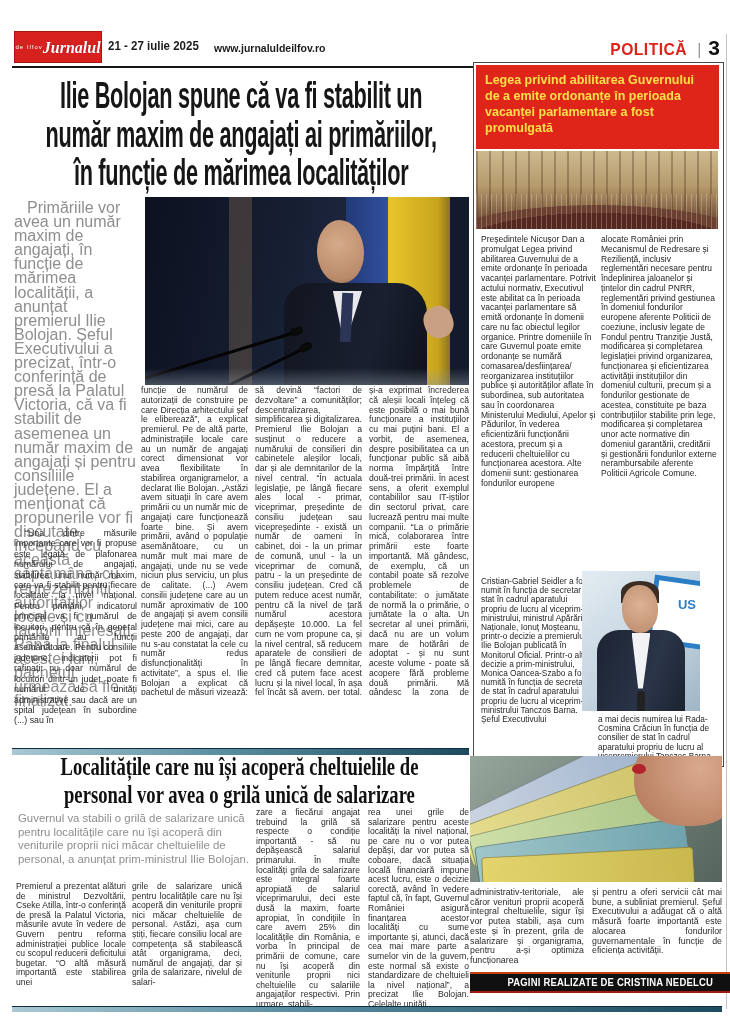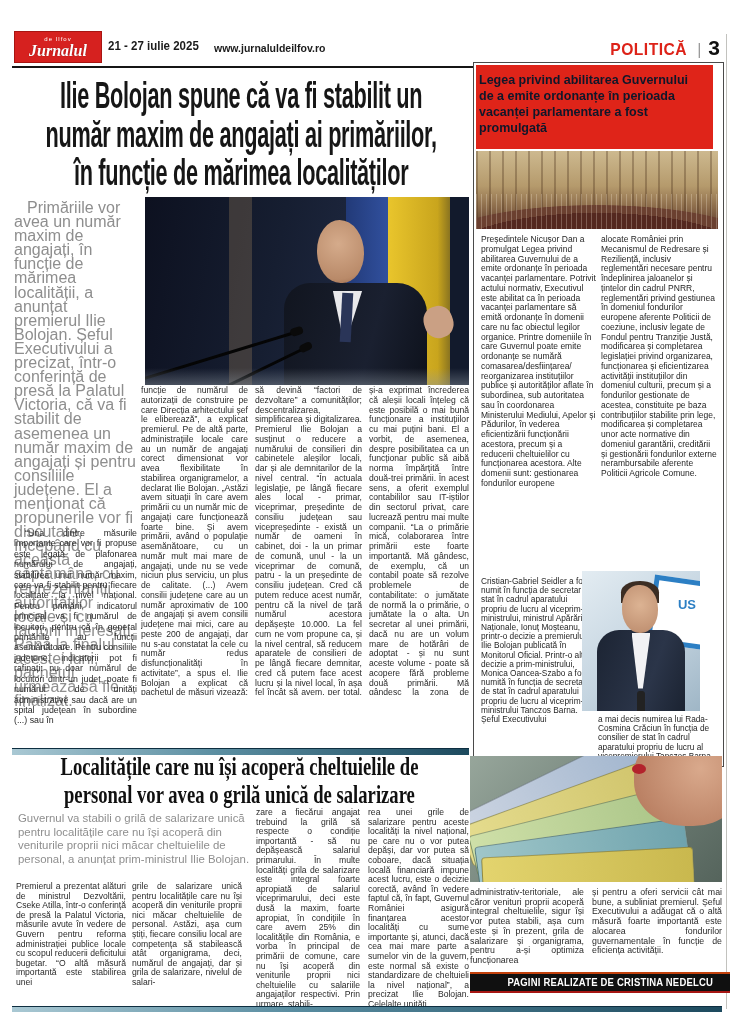--- a/index.html
+++ b/index.html
@@ -1,20 +1,20 @@
 <!DOCTYPE html>
 <html lang="ro"><head>
 <meta charset="utf-8">
 <style>
   html,body{margin:0;padding:0;background:#e8e8e4;}
   #page{position:relative;width:730px;height:1024px;background:#ffffff;overflow:hidden;
         font-family:"Liberation Sans",sans-serif;color:#262626;margin:0 auto;}
   
   .logo{position:absolute;left:14px;top:31px;width:86px;height:30px;background:#d6211f;
-        border:1px solid #a81512;display:flex;flex-direction:column;align-items:center;justify-content:center;}
+        border:1px solid #a81512;display:flex;flex-direction:row;align-items:center;justify-content:center;}
   .logo-sub{font-size:6px;color:#fff;letter-spacing:1px;line-height:6px;}
   .logo-main{font-family:"Liberation Serif",serif;font-style:italic;font-weight:bold;
         font-size:16px;color:#fff;line-height:17px;text-shadow:0 0 1px #7e0d0b;}
   .hdate{position:absolute;left:108px;top:39px;font-size:12.5px;font-weight:bold;color:#1b1b1b;
         transform:scaleX(.92);transform-origin:0 0;}
   .hsite{position:absolute;left:214px;top:42px;font-size:10.5px;font-weight:bold;color:#1b1b1b;}
   .hsection{position:absolute;right:10px;top:36px;display:flex;align-items:baseline;gap:7px;}
   .hsection .sec{font-size:17px;font-weight:bold;color:#dd2218;letter-spacing:.5px;transform:scaleX(.92);}
   .hsection .sep{font-size:16px;color:#9a9a9a;font-weight:normal;}
   .hsection .num{font-size:21px;font-weight:bold;color:#111;}
@@ -50,21 +50,21 @@
   .pm-hand{position:absolute;left:86%;top:58%;width:9%;height:17%;border-radius:45%;
         background:#caa084;transform:rotate(-18deg);}
   .pm-mic1{position:absolute;left:-4%;top:84%;width:52%;height:3px;background:#050505;transform:rotate(-17deg);border-radius:2px;}
   .pm-mic1:after{content:"";position:absolute;right:-7px;top:-3px;width:13px;height:8px;border-radius:5px;background:#0a0a0a;}
   .pm-mic2{position:absolute;left:6%;top:97%;width:46%;height:3px;background:#050505;transform:rotate(-26deg);border-radius:2px;}
   .pm-mic2:after{content:"";position:absolute;right:-7px;top:-3px;width:13px;height:8px;border-radius:5px;background:#0a0a0a;}
   .pm-podium{position:absolute;left:0;bottom:0;width:100%;height:9%;background:linear-gradient(rgba(140,150,160,.0),rgba(140,150,160,.45));}
   
   .sidebar{position:absolute;left:473px;top:62px;width:249px;height:703px;border:1.5px solid #4a4a4a;background:#fff;}
   .law-title-box{position:absolute;left:2px;top:2px;width:225px;height:71px;background:#df2419;
-        color:#0f172a;font-weight:bold;font-size:12.5px;line-height:16px;padding:7px 9px 6px 3px;}
+        color:#fde047;font-weight:bold;font-size:12.5px;line-height:16px;padding:7px 9px 6px 9px;}
   .parliament-photo{position:absolute;left:2px;top:88px;width:242px;height:78px;overflow:hidden;
         background:
           radial-gradient(ellipse 120% 95% at 50% 125%, #54281f 0 48%, #6b4030 48% 58%, rgba(0,0,0,0) 59%),
           repeating-linear-gradient(90deg, rgba(64,38,18,.30) 0 2px, rgba(0,0,0,0) 2px 13px),
           linear-gradient(#cdb98f 0%,#b59a6c 45%,#8f6f4d 70%,#5e3a2b 100%);}
   .pp-seats{position:absolute;left:0;bottom:0;width:100%;height:45%;
         background:repeating-linear-gradient(90deg, rgba(255,245,230,.25) 0 1px, rgba(0,0,0,0) 1px 5px);}
   .law-col{position:absolute;top:172px;width:116px;height:292px;font-size:8.5px;line-height:9.75px;color:#1f1f1f;overflow:hidden;}
   #lawcol1{left:7px;}
   #lawcol2{left:127px;}

